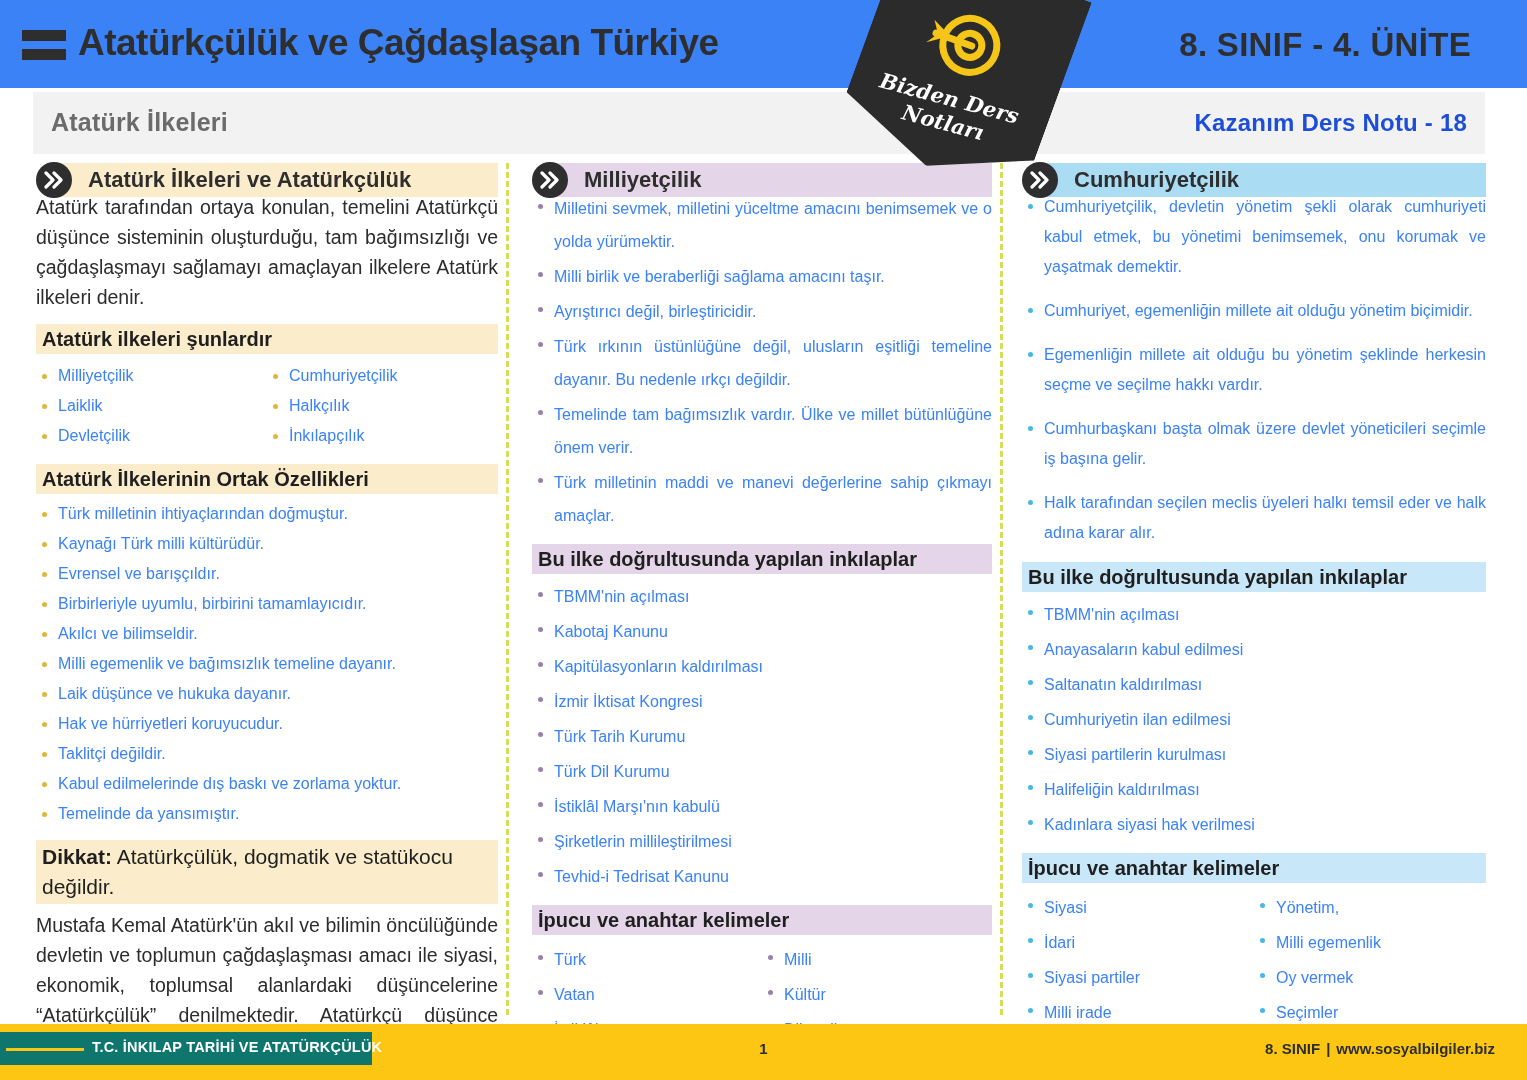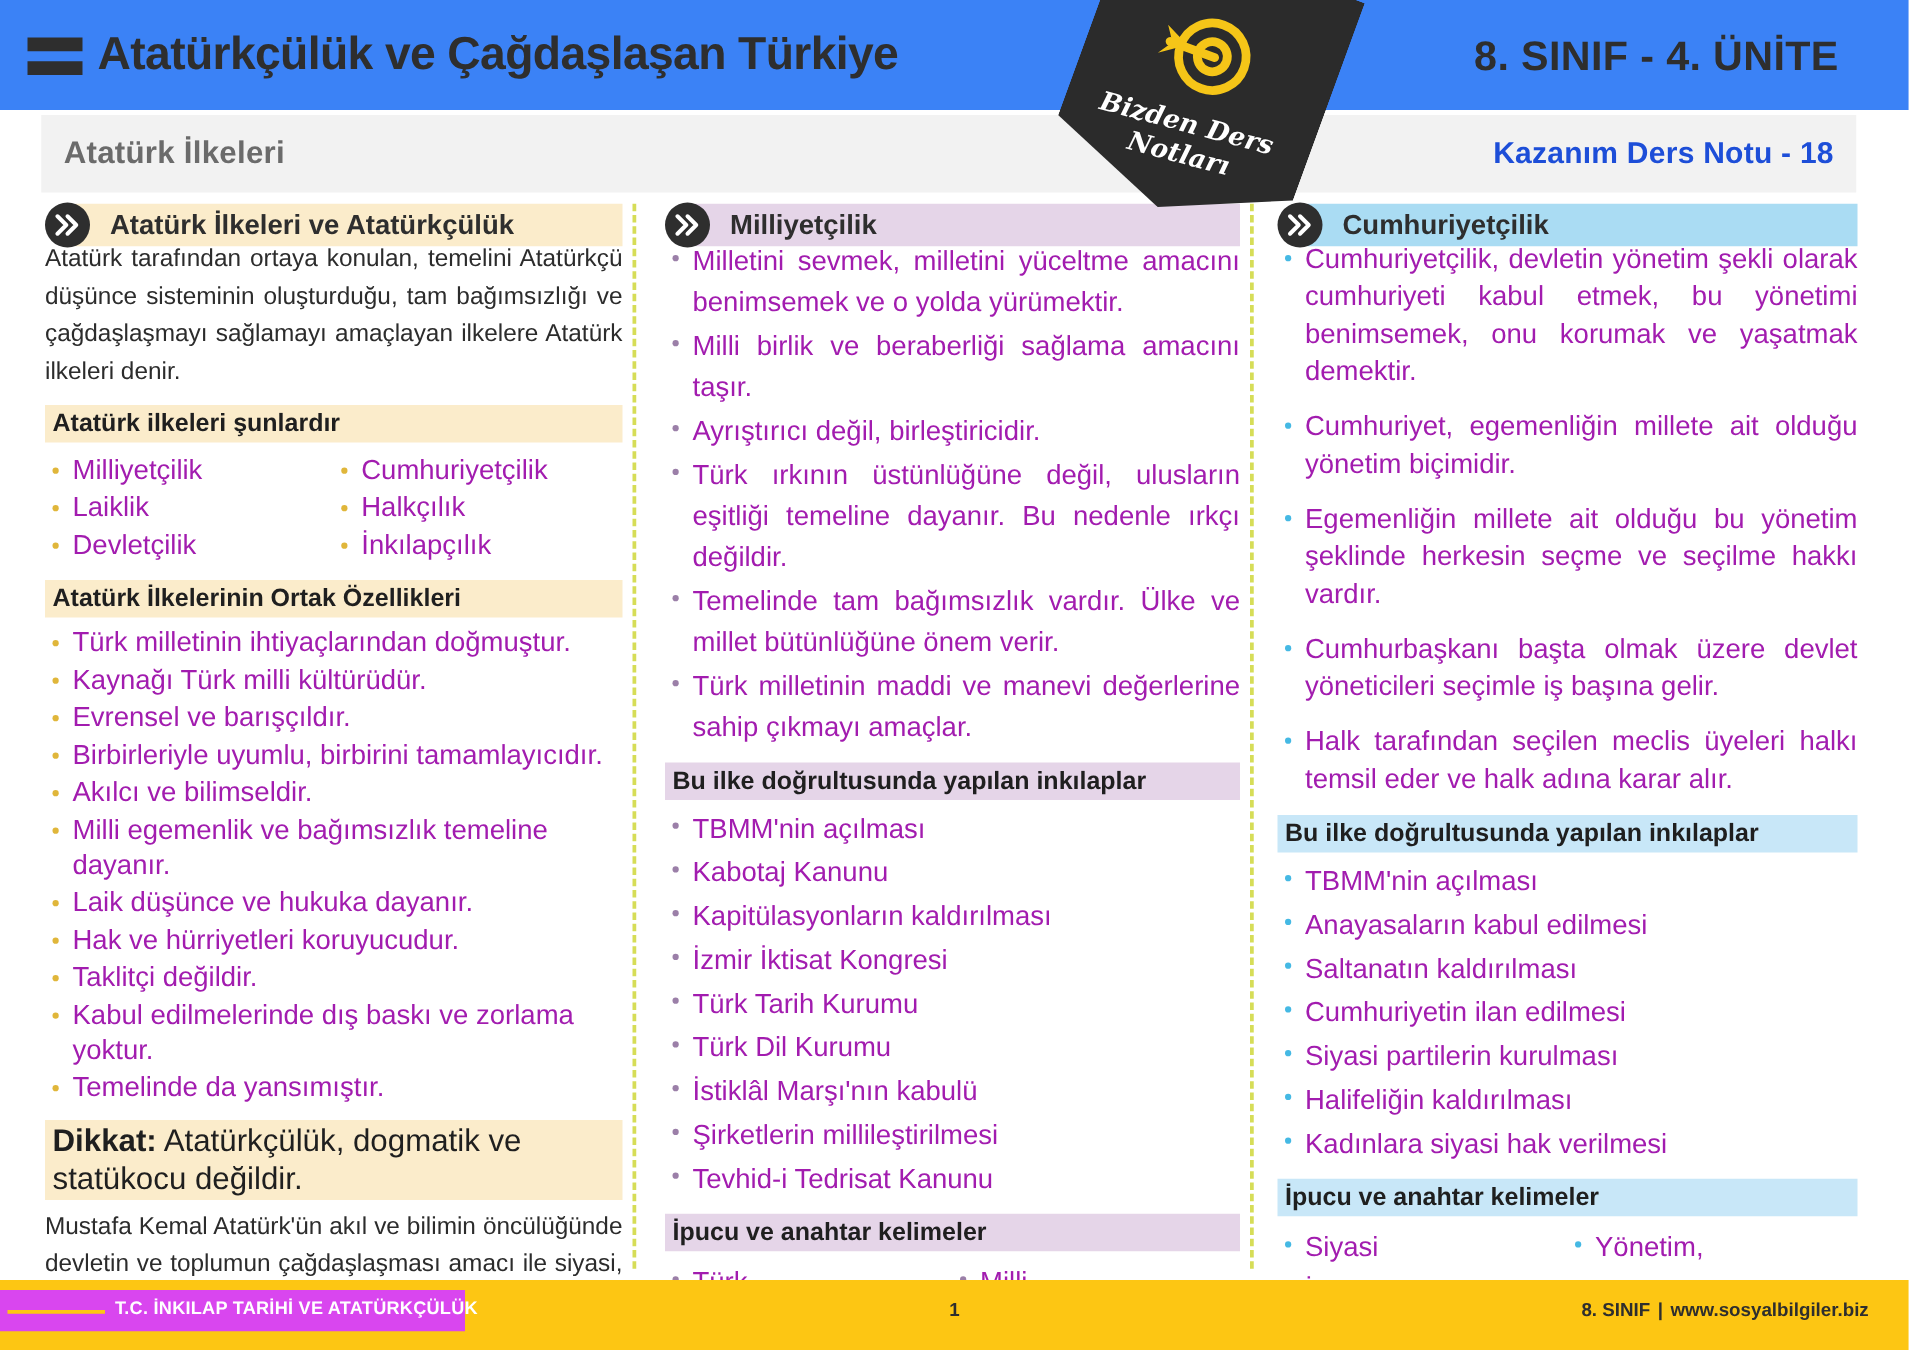--- a/index.html
+++ b/index.html
@@ -123,54 +123,54 @@
   
   .para{
     font-size:19.5px;line-height:30px;color:#2c2c2c;
     text-align:justify;margin:4px 0 6px 0;
   }
 
   
   ul.blist{list-style:none;margin:2px 0 0 0;padding:0;}
   ul.blist li{
     position:relative;padding-left:22px;
-    font-size:22px;line-height:28px;color:#a21caf;
+    font-size:16px;line-height:28px;color:#3b82f6;
     margin-bottom:2px;text-align:left;
   }
   ul.blist li:before{
     content:"";position:absolute;left:6px;top:12px;
     width:5px;height:5px;border-radius:50%;
   }
   ul.blist.y li:before{background:#e0b63a;}
   ul.blist.p li:before{background:#9b7fa8;}
   ul.blist.b li:before{background:#45b9e4;}
 
   ul.blist.just li{text-align:justify;}
   ul.blist.sp li{margin-bottom:14px;line-height:30px;}
   ul.blist.lh li{line-height:33px;}
 
   
   .kgrid{display:flex;}
   .kgrid ul{width:50%;}
 
   .dikkat{
     background:#fbeccb;
-    font-size:25px;line-height:30px;color:#1f1f1f;
+    font-size:21px;line-height:30px;color:#1f1f1f;
     padding:2px 6px;margin:12px 0 6px 0;
   }
   .dikkat b{font-weight:bold;}
 
   
   .footer{
     position:absolute;left:0;bottom:0;width:1527px;height:56px;
     background:#fdc613;
   }
   .foot-tag{
     position:absolute;left:0;top:8px;width:372px;height:33px;
-    background:#d946ef;
+    background:#0f766e;
   }
   .foot-rule{
     position:absolute;left:6px;top:16px;width:78px;height:3px;background:#fdc613;
   }
   .foot-tag-text{
     position:absolute;left:92px;top:7px;
     font-size:14.5px;font-weight:bold;color:#ffffff;letter-spacing:.2px;
     white-space:nowrap;
   }
   .foot-page{

